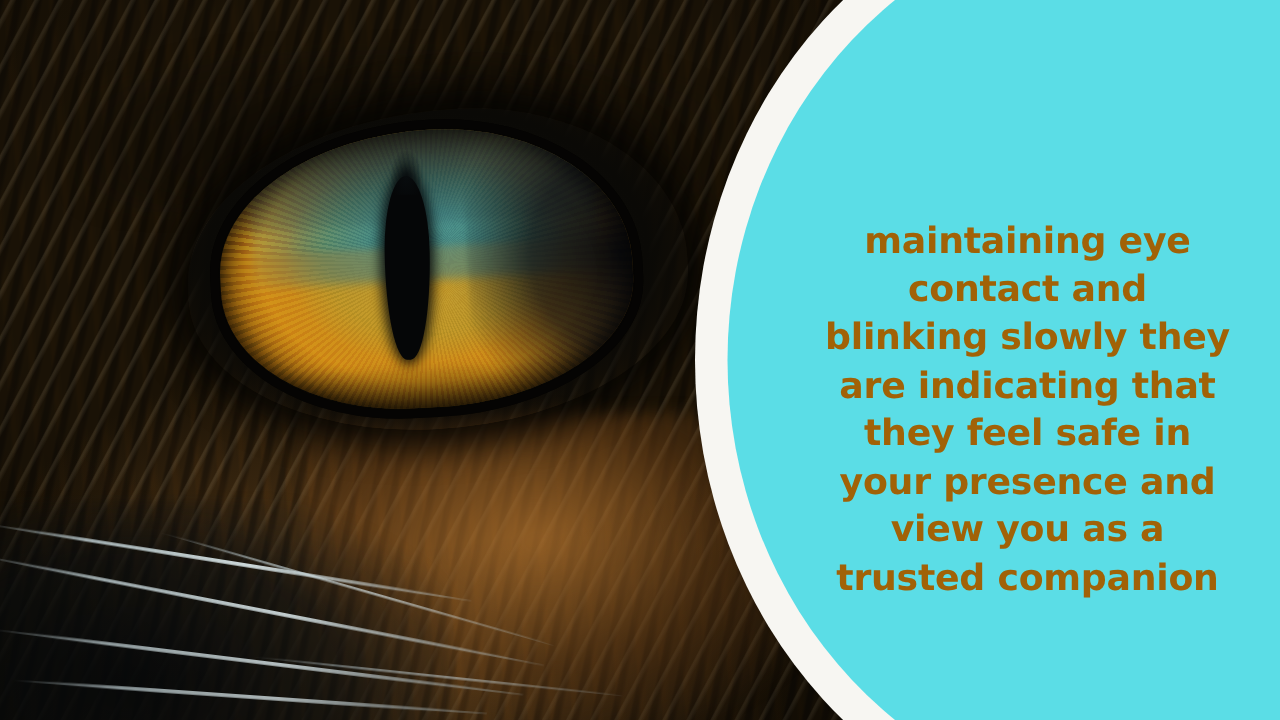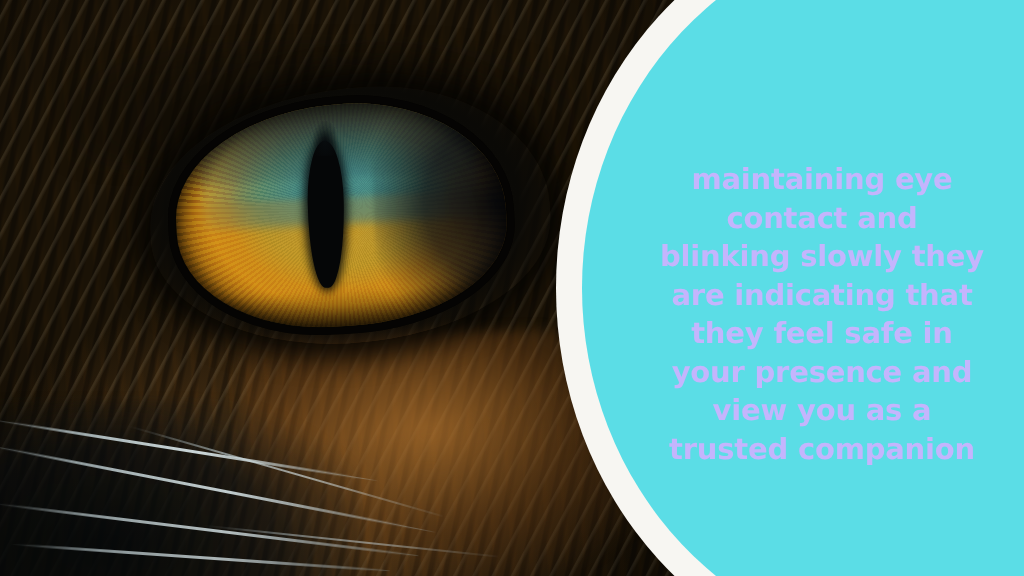--- a/index.html
+++ b/index.html
@@ -211,29 +211,29 @@
   .panel-square {
     position: absolute;
     left: 900px; top: -74px;
     width: 200px; height: 724px;
     background: #5bdde6;
   }
 
   
   .quote {
     position: absolute;
-    left: 636px; top: 160px;
+    left: 636px; top: 173px;
     width: 372px;
     text-align: center;
     font-family: "DejaVu Sans", "Liberation Sans", sans-serif;
     font-weight: 700;
     font-size: 29px;
     line-height: 38.5px;
     letter-spacing: -0.2px;
-    color: #c4b5fd;
+    color: #a16207;
     white-space: pre-line;
     text-rendering: geometricPrecision;
   }
 </style>
 </head>
 <body>
 
 <div id="canvas">
 
   <div class="photo">

